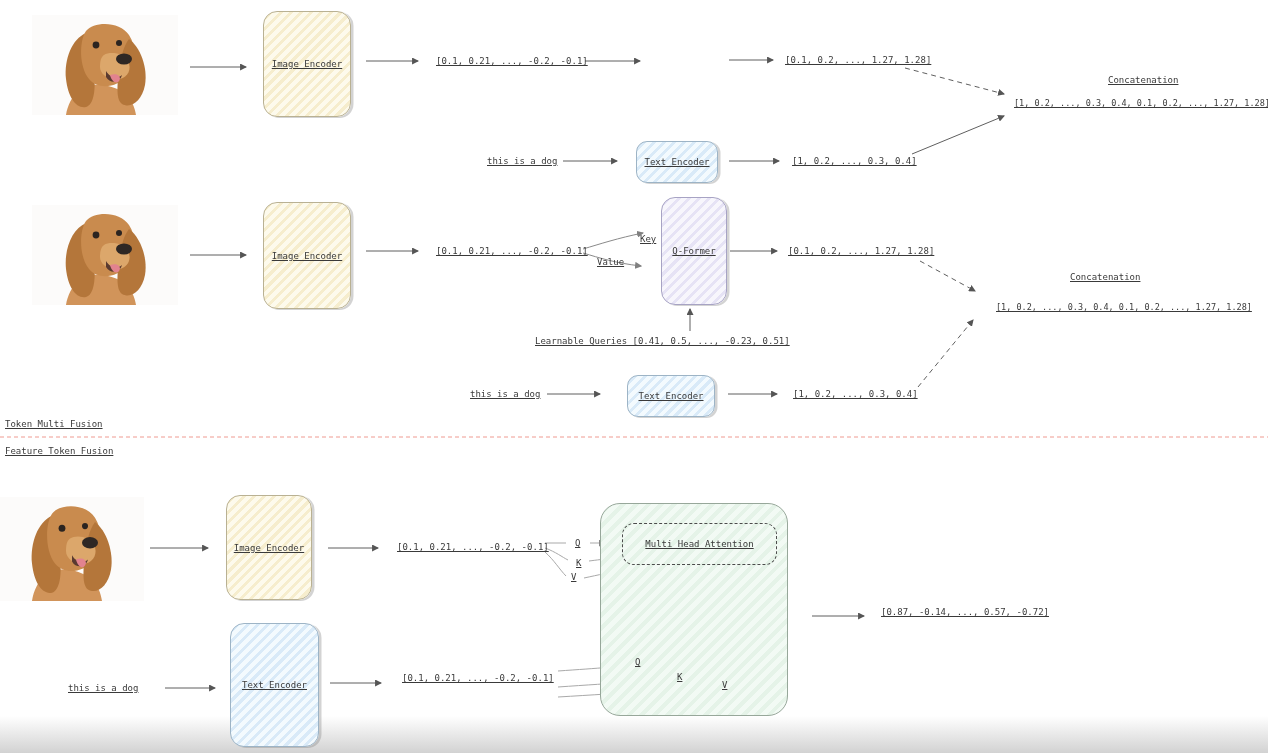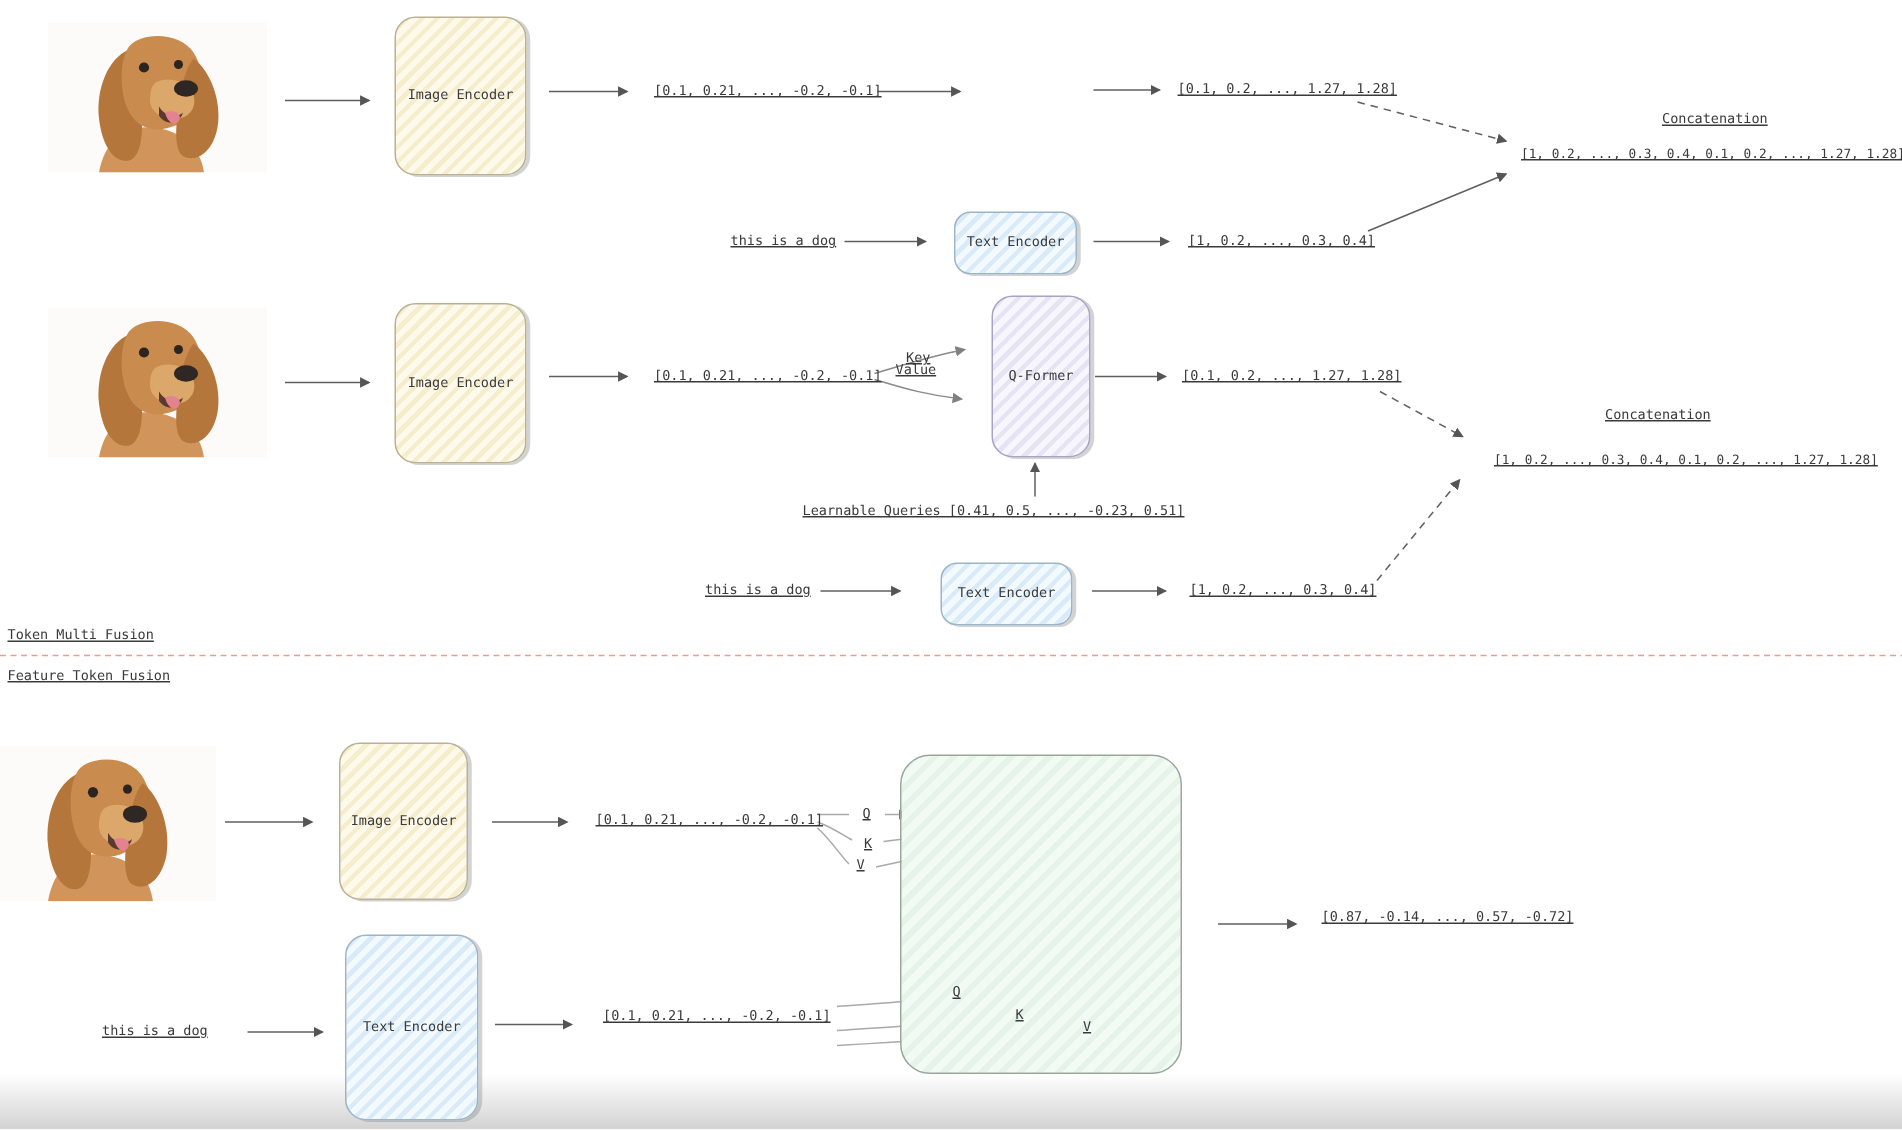--- a/index.html
+++ b/index.html
@@ -3,21 +3,21 @@
 <meta charset="utf-8">
 <style>
   html,body{margin:0;padding:0;background:#fff;}
   .canvas{position:relative;width:1268px;height:753px;background:#ffffff;overflow:hidden;
           font-family:"DejaVu Sans Mono",monospace;}
   svg.wires{position:absolute;left:0;top:0;z-index:1;}
   .t{position:absolute;z-index:3;font:9px/12px "DejaVu Sans Mono",monospace;color:#3a3a3a;white-space:nowrap;text-decoration:underline;}
   .ts{font-size:8.5px;}
   .box{position:absolute;z-index:2;display:flex;align-items:center;justify-content:center;
        font:9px/12px "DejaVu Sans Mono",monospace;color:#3a3a3a;text-align:center;
-       border-radius:14px;box-shadow:2.5px 1px 0 rgba(130,130,130,.35);}
+       border-radius:14px;box-shadow:2.5px 1px 0 rgba(130,130,130,.35);text-decoration:underline;}
   .yellow{background:repeating-linear-gradient(135deg,#fdfaec 0 4px,#f6edcd 4px 7px);border:1px solid #b9b193;}
   .blue{background:repeating-linear-gradient(135deg,#f3fafe 0 4px,#d9eaf8 4px 7px);border:1px solid #9db4c6;}
   .green{background:repeating-linear-gradient(135deg,#f4faf3 0 4px,#e2f1df 4px 7px);border:1px solid #a3b8a0;}
   .purple{background:repeating-linear-gradient(135deg,#f7f6fc 0 4px,#e6e3f5 4px 7px);border:1px solid #a7a3c4;}
   .container-green{background:repeating-linear-gradient(135deg,#f2faf4 0 5px,#e5f3e8 5px 9px);
        border:1px solid #97a79a;border-radius:20px;box-shadow:none;}
   .mha-dashed{background:transparent;border:1.3px dashed #4c4c4c;border-radius:12px;box-shadow:none;}
   .dog{position:absolute;z-index:2;}
   .bottom-fade{position:absolute;left:0;right:0;top:716px;height:37px;z-index:0;
        background:linear-gradient(rgba(255,255,255,0),#d2d2d2);}
@@ -120,22 +120,22 @@
   <div class="t" style="left:487px;top:155px">this is a dog</div>
   <div class="box blue" style="left:636px;top:141px;width:80px;height:40px;border-radius:11px">
     <span>Text Encoder</span>
   </div>
   <div class="t" style="left:792px;top:155px">[1, 0.2, ..., 0.3, 0.4]</div>
 
   <div class="box yellow" style="left:263px;top:202px;width:86px;height:105px">
     <span>Image Encoder</span>
   </div>
   <div class="t" style="left:436px;top:245px">[0.1, 0.21, ..., -0.2, -0.1]</div>
-  <div class="t" style="left:604px;top:233px">Key</div>
-  <div class="t" style="left:597px;top:241px">Value</div>
+  <div class="t" style="left:640px;top:233px">Key</div>
+  <div class="t" style="left:597px;top:256px">Value</div>
   <div class="box purple" style="left:661px;top:197px;width:64px;height:106px">
     <span>Q-Former</span>
   </div>
   <div class="t" style="left:788px;top:245px">[0.1, 0.2, ..., 1.27, 1.28]</div>
   <div class="t" style="left:535px;top:335px">Learnable Queries [0.41, 0.5, ..., -0.23, 0.51]</div>
   <div class="t" style="left:1070px;top:271px">Concatenation</div>
   <div class="t ts" style="left:996px;top:301px">[1, 0.2, ..., 0.3, 0.4, 0.1, 0.2, ..., 1.27, 1.28]</div>
   <div class="t" style="left:470px;top:388px">this is a dog</div>
   <div class="box blue" style="left:627px;top:375px;width:86px;height:40px;border-radius:11px">
     <span>Text Encoder</span>
@@ -147,20 +147,23 @@
 
   <div class="box yellow" style="left:226px;top:495px;width:84px;height:103px">
     <span>Image Encoder</span>
   </div>
   <div class="t" style="left:397px;top:541px">[0.1, 0.21, ..., -0.2, -0.1]</div>
   <div class="t" style="left:575px;top:537px">Q</div>
   <div class="t" style="left:576px;top:557px">K</div>
   <div class="t" style="left:571px;top:571px">V</div>
 
   <div class="box container-green" style="left:600px;top:503px;width:186px;height:211px"></div>
+  <div class="box mha-dashed" style="left:622px;top:523px;width:153px;height:40px">
+    <span>Multi Head Attention</span>
+  </div>
 
   <div class="t" style="left:635px;top:656px">Q</div>
   <div class="t" style="left:677px;top:671px">K</div>
   <div class="t" style="left:722px;top:679px">V</div>
 
   <div class="t" style="left:881px;top:606px">[0.87, -0.14, ..., 0.57, -0.72]</div>
 
   <div class="t" style="left:68px;top:682px">this is a dog</div>
   <div class="box blue" style="left:230px;top:623px;width:87px;height:122px">
     <span>Text Encoder</span>

